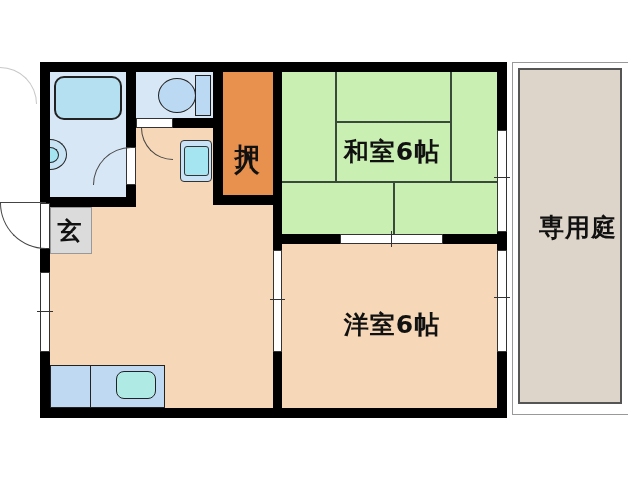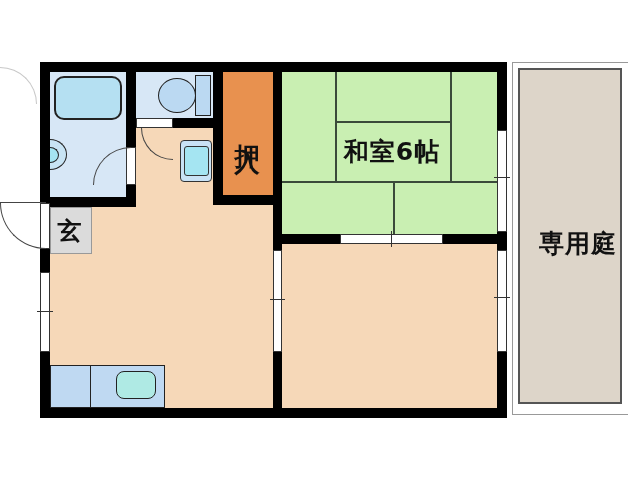--- a/index.html
+++ b/index.html
@@ -105,17 +105,18 @@
   <div class="open" style="left:340px;top:234px;width:103px;height:10px;"></div>
   <div class="tick" style="left:391px;top:231px;width:1px;height:16px;"></div>
 
   <div class="open" style="left:273px;top:250px;width:9px;height:102px;"></div>
   <div class="tick" style="left:270px;top:299px;width:15px;height:1px;"></div>
 
   <div class="fill" style="left:512px;top:62px;width:120px;height:353px;border:1px solid #999;box-sizing:border-box;background:#fff;"></div>
   <div class="fill" style="left: 518px; top: 68px; width: 104px; height: 336px; border: 2px solid rgb(85, 85, 85); box-sizing: border-box; background-color: rgb(221, 213, 201);"></div>
 
   <div class="label" style="left:392px;top:151px;">和室6帖</div>
+  <div class="label" style="left:392px;top:324px;">洋室6帖</div>
   <div class="label-v" style="left:247px;top:128px;">押入</div>
   <div class="label" style="left:70px;top:231px;font-size:24px;">玄</div>
-  <div class="label" style="left:578px;top:243px;">専用庭</div>
+  <div class="label" style="left:578px;top:227px;">専用庭</div>
 
 </div>
 
 </body></html>

